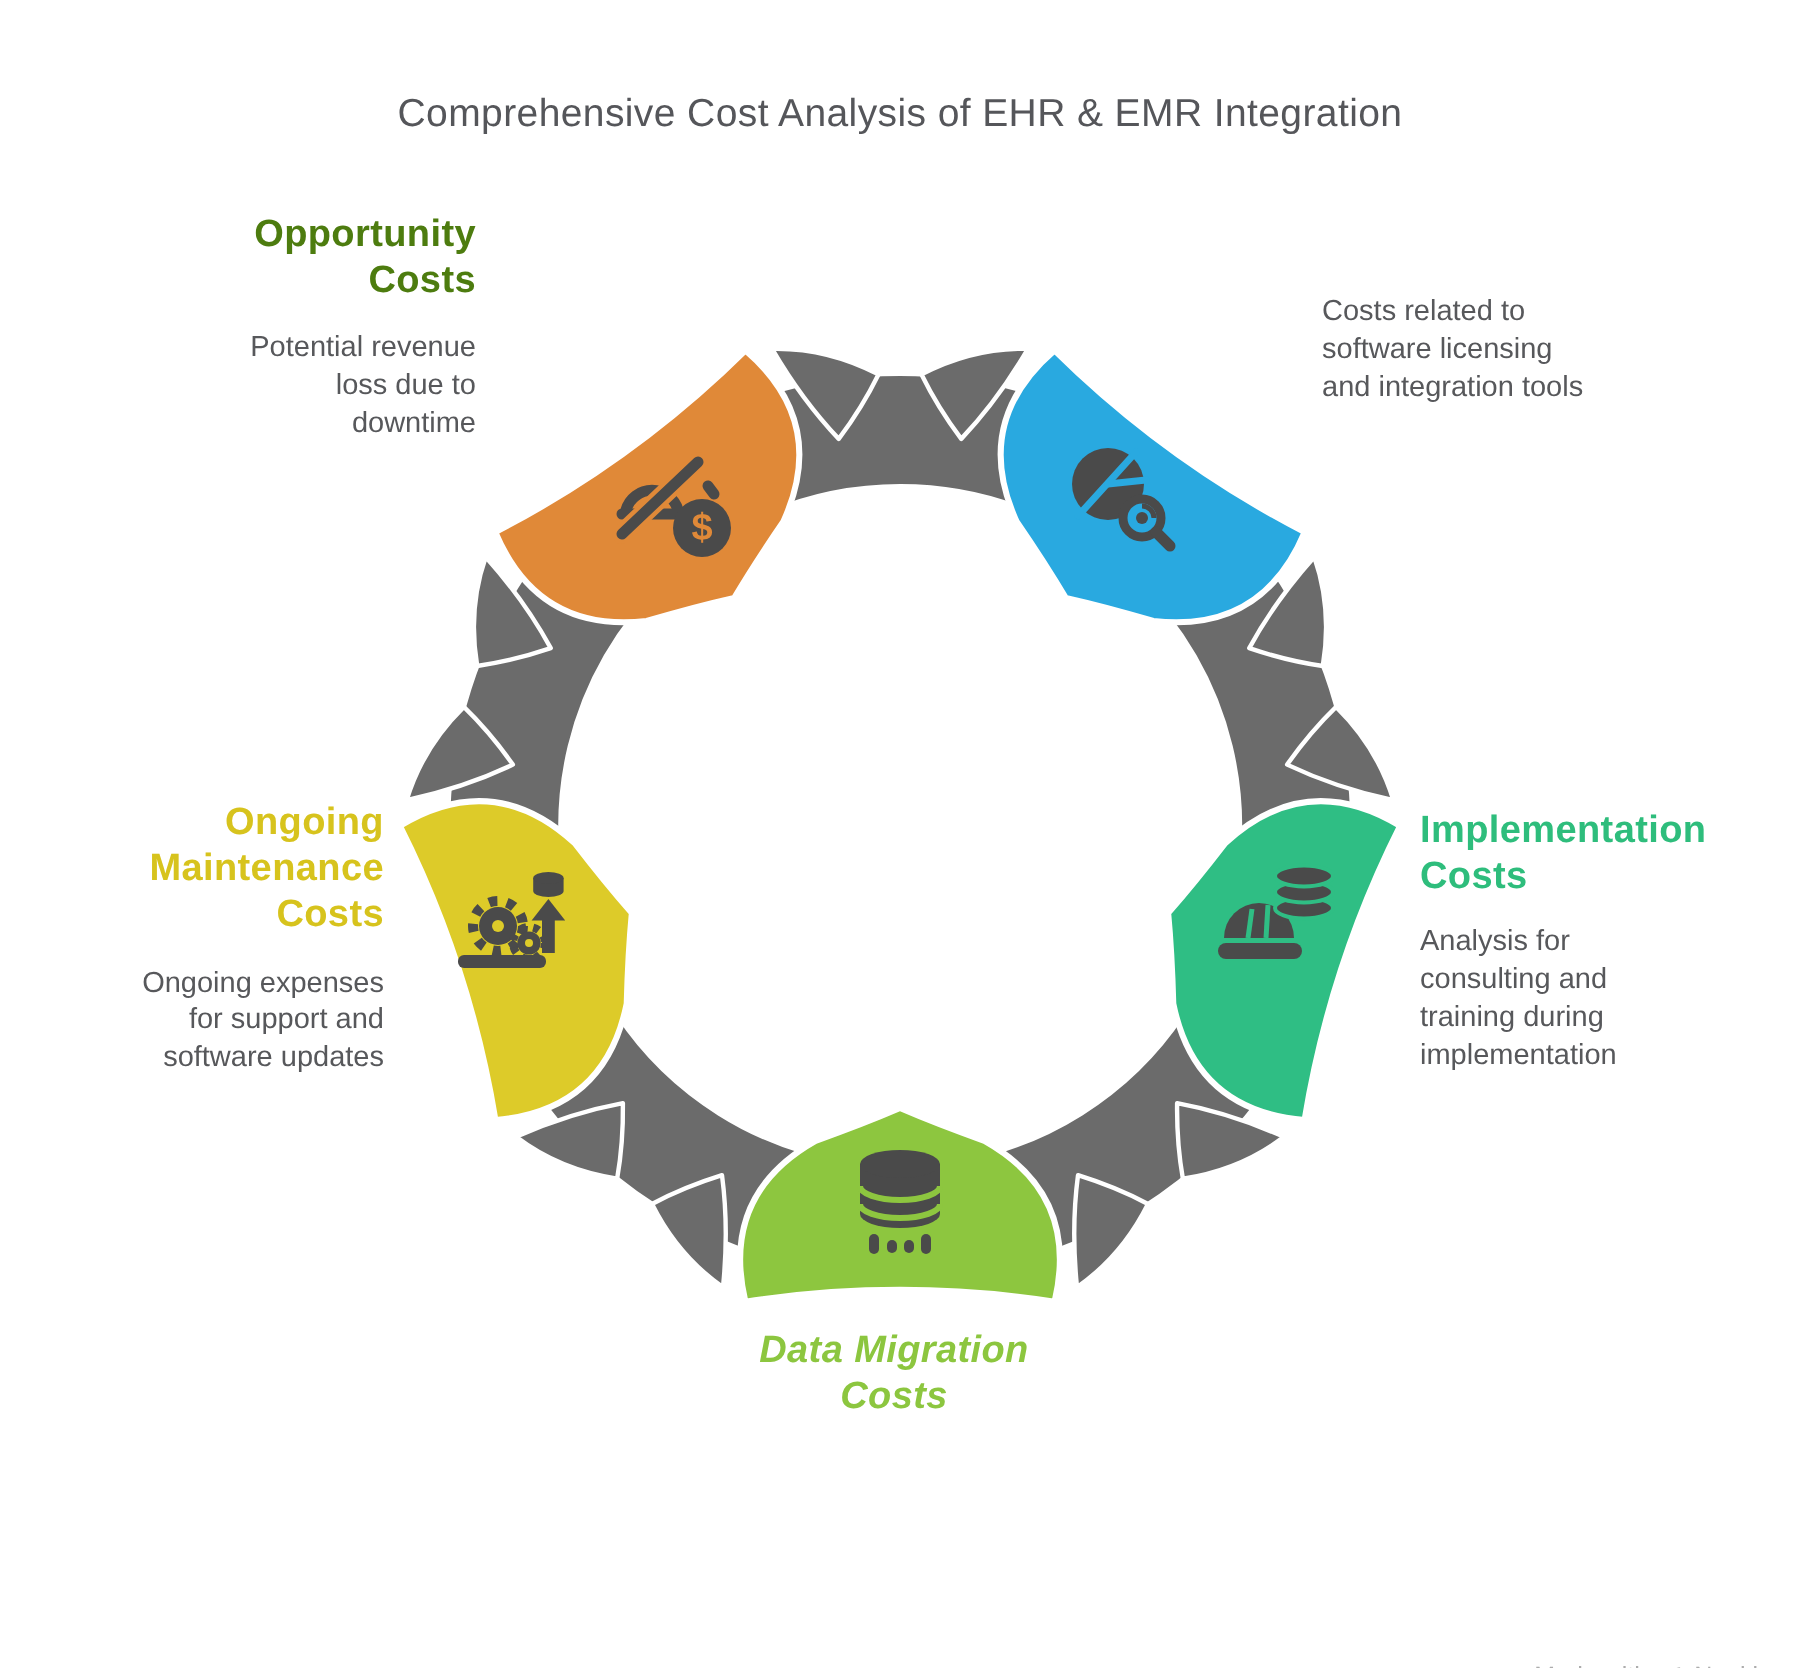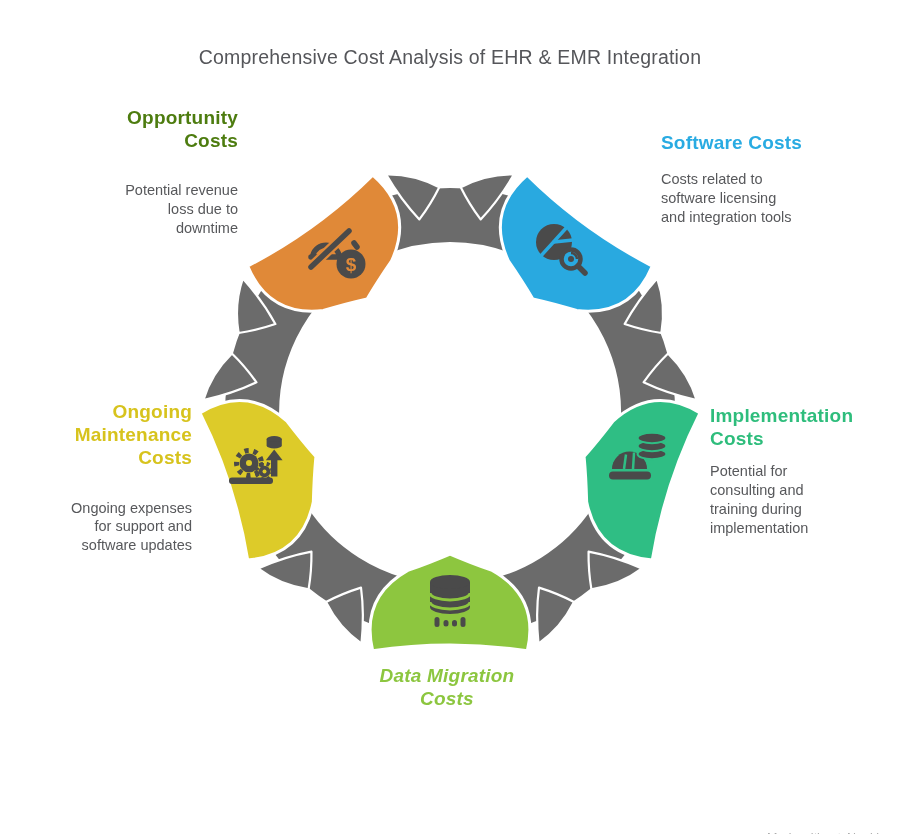--- a/index.html
+++ b/index.html
@@ -7,21 +7,21 @@
     position:relative;width:900px;height:834px;background:#ffffff;overflow:hidden;
     font-family:"Liberation Sans","DejaVu Sans",sans-serif;
   }
   #main-title{
     position:absolute;top:46px;left:0;width:100%;text-align:center;
     font-size:19.5px;font-weight:400;letter-spacing:.2px;color:#55565A;
   }
   .diagram-svg{position:absolute;left:0;top:0;}
   .seg-block{position:absolute;}
   .seg-title{font-size:19px;font-weight:700;line-height:1.22;letter-spacing:.2px;white-space:pre-line;}
-  .seg-desc{font-size:14.5px;line-height:1.3;color:#57585B;white-space:pre-line;margin-top:29px;}
+  .seg-desc{font-size:14.5px;line-height:1.3;color:#57585B;white-space:pre-line;margin-top:13px;}
   .pos-opportunity{right:662px;top:106px;width:200px;text-align:right;}
   .pos-software{left:661px;top:131px;width:210px;text-align:left;}
   .pos-software .seg-desc{margin-top:16px;}
   .pos-implementation{left:710px;top:404px;width:175px;text-align:left;}
   .pos-implementation .seg-desc{margin-top:12px;}
   .pos-datamigration{left:327px;top:664px;width:240px;text-align:center;font-style:italic;}
   .pos-maintenance{right:708px;top:400px;width:195px;text-align:right;}
   .watermark{
     position:absolute;right:14px;top:831px;display:flex;align-items:center;gap:5px;
     font-size:12.5px;color:#ACACAC;
@@ -143,30 +143,29 @@
 
   <div class="seg-block pos-opportunity">
     <div class="seg-title" style="color: #4d7c0f;">Opportunity
 Costs</div>
     <div class="seg-desc" style="color: rgb(87, 88, 91);">Potential revenue
 loss due to
 downtime</div>
   </div>
 
   <div class="seg-block pos-software">
-    <div class="seg-title" style="color: rgb(41, 171, 226);">Software Costs</div>
     <div class="seg-desc" style="color: rgb(87, 88, 91);">Costs related to
 software licensing
 and integration tools</div>
   </div>
 
   <div class="seg-block pos-implementation">
     <div class="seg-title" style="color: rgb(46, 189, 124);">Implementation
 Costs</div>
-    <div class="seg-desc" style="color: rgb(87, 88, 91);">Potential for
+    <div class="seg-desc" style="color: rgb(87, 88, 91);">Analysis for
 consulting and
 training during
 implementation</div>
   </div>
 
   <div class="seg-block pos-datamigration">
     <div class="seg-title" style="color: rgb(140, 198, 63);">Data Migration
 Costs</div>
   </div>
 

